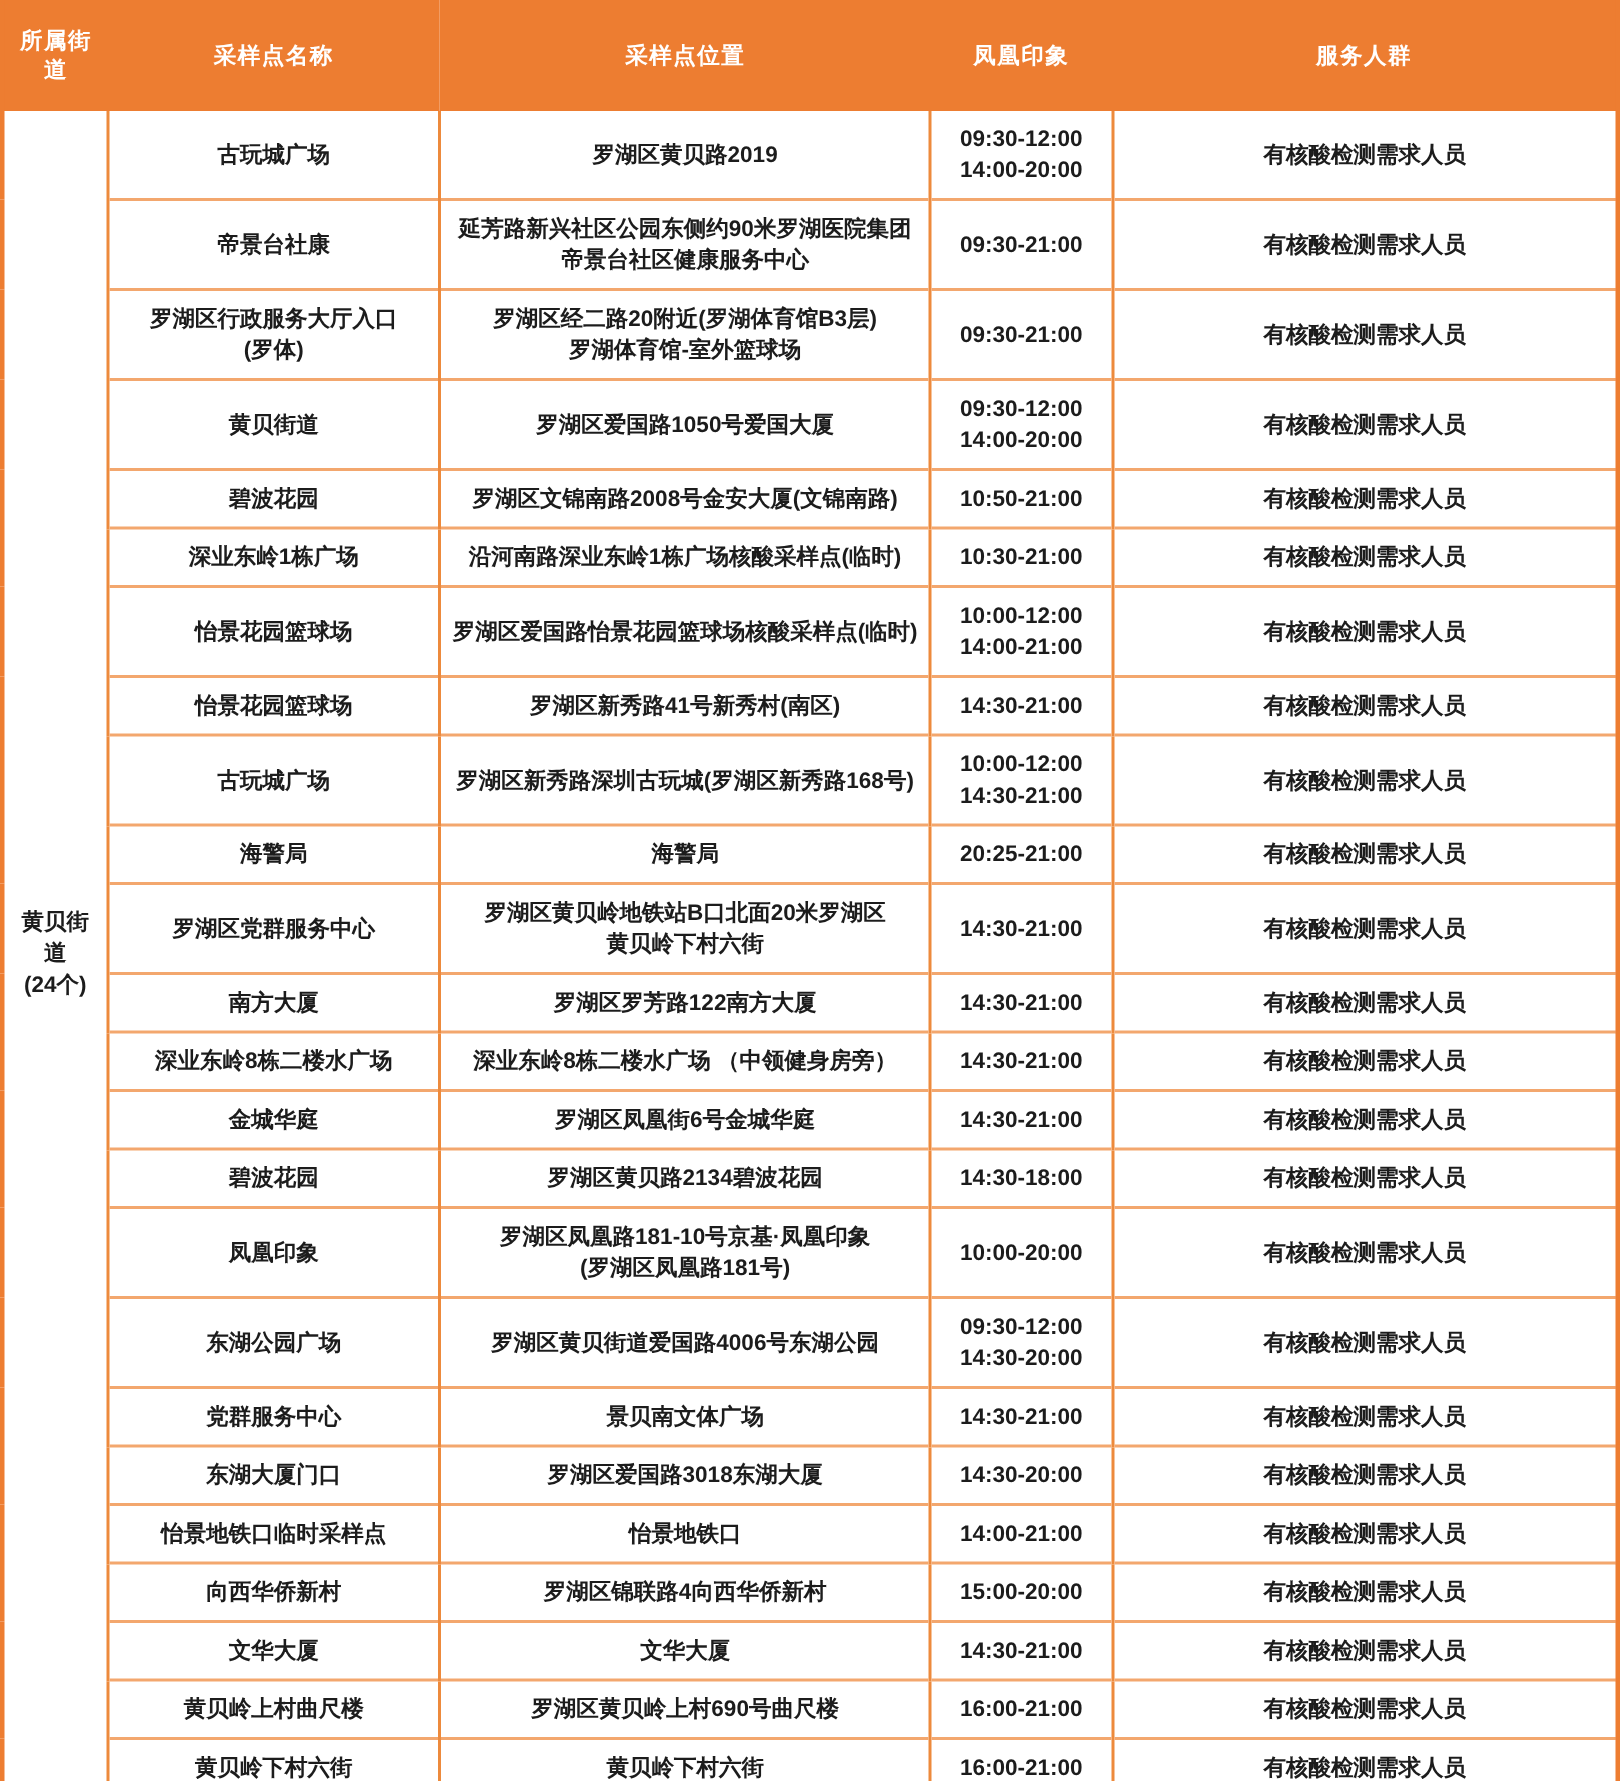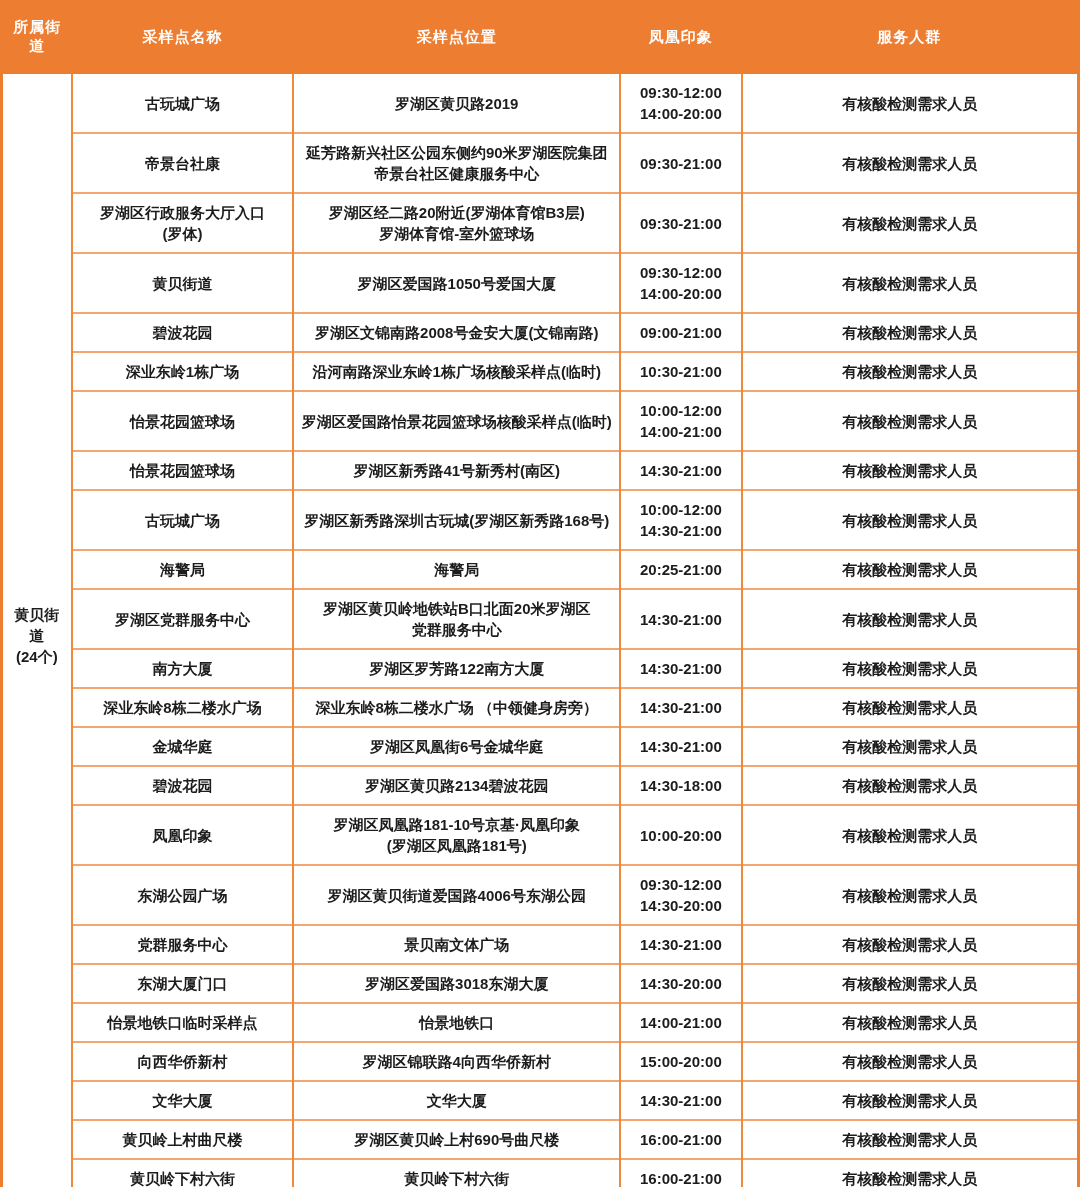--- a/index.html
+++ b/index.html
@@ -99,21 +99,21 @@
       <tr>
         <td>黄贝街道</td>
         <td>罗湖区爱国路1050号爱国大厦</td>
         <td>09:30-12:00
 14:00-20:00</td>
         <td>有核酸检测需求人员</td>
       </tr>
       <tr>
         <td>碧波花园</td>
         <td>罗湖区文锦南路2008号金安大厦(文锦南路)</td>
-        <td>09:00-21:00</td>
+        <td>10:50-21:00</td>
         <td>有核酸检测需求人员</td>
       </tr>
       <tr>
         <td>深业东岭1栋广场</td>
         <td>沿河南路深业东岭1栋广场核酸采样点(临时)</td>
         <td>10:30-21:00</td>
         <td>有核酸检测需求人员</td>
       </tr>
       <tr>
         <td>怡景花园篮球场</td>
@@ -137,21 +137,21 @@
       </tr>
       <tr>
         <td>海警局</td>
         <td>海警局</td>
         <td>20:25-21:00</td>
         <td>有核酸检测需求人员</td>
       </tr>
       <tr>
         <td>罗湖区党群服务中心</td>
         <td>罗湖区黄贝岭地铁站B口北面20米罗湖区
-党群服务中心</td>
+黄贝岭下村六街</td>
         <td>14:30-21:00</td>
         <td>有核酸检测需求人员</td>
       </tr>
       <tr>
         <td>南方大厦</td>
         <td>罗湖区罗芳路122南方大厦</td>
         <td>14:30-21:00</td>
         <td>有核酸检测需求人员</td>
       </tr>
       <tr>

